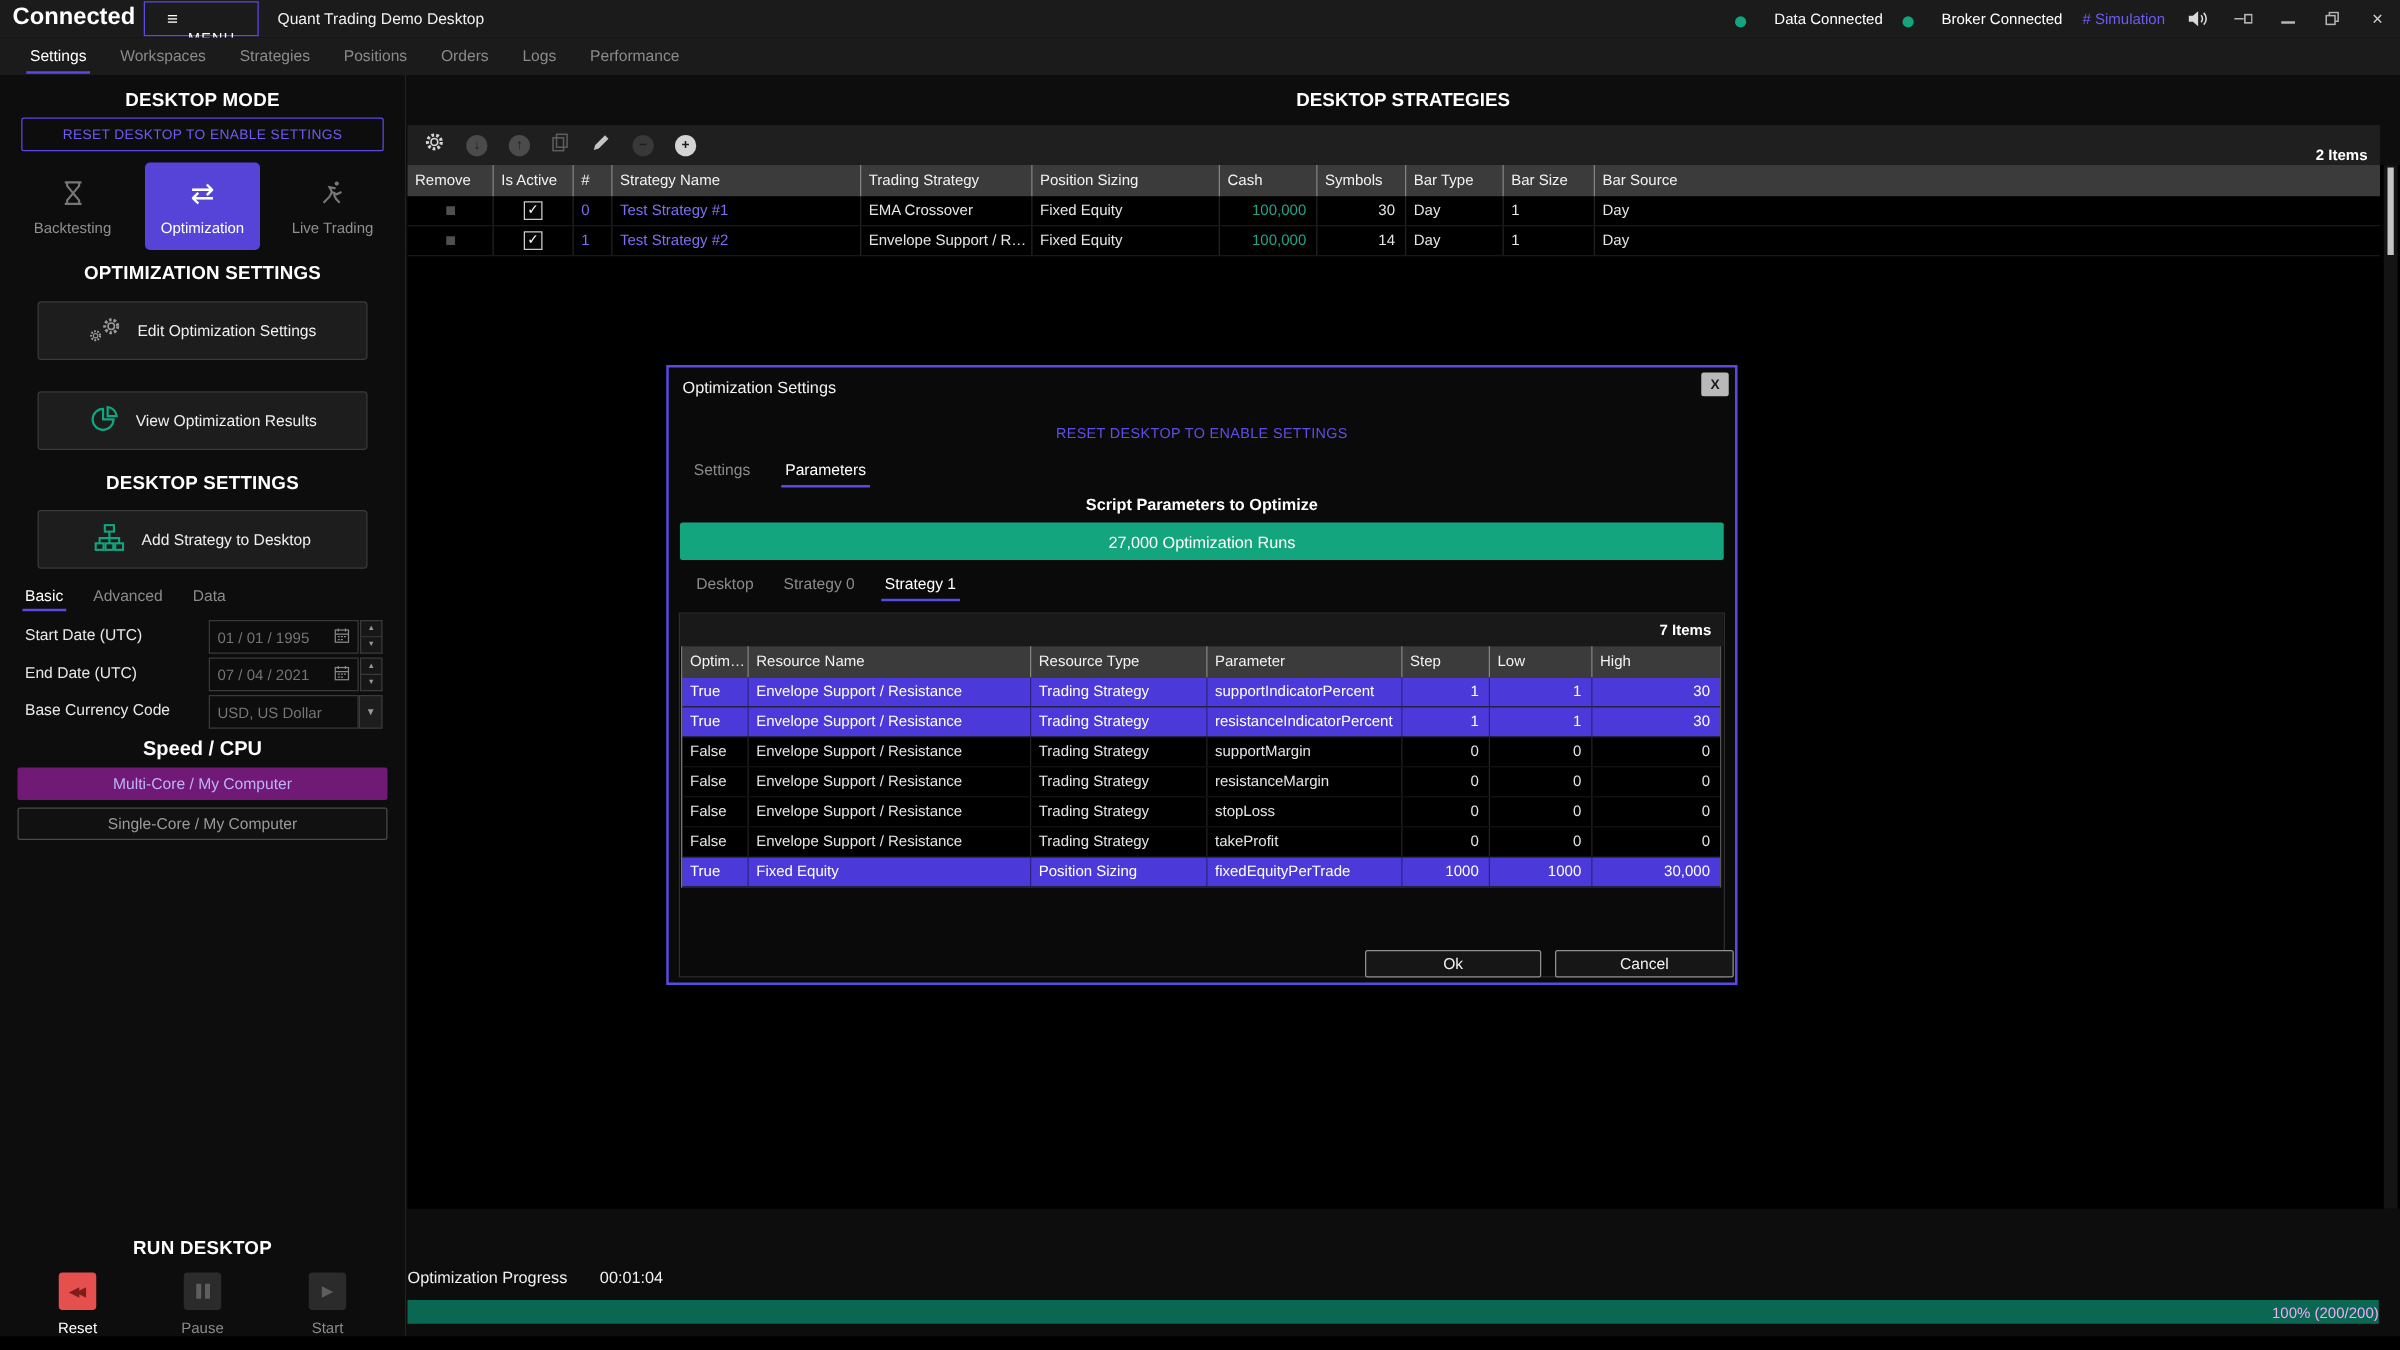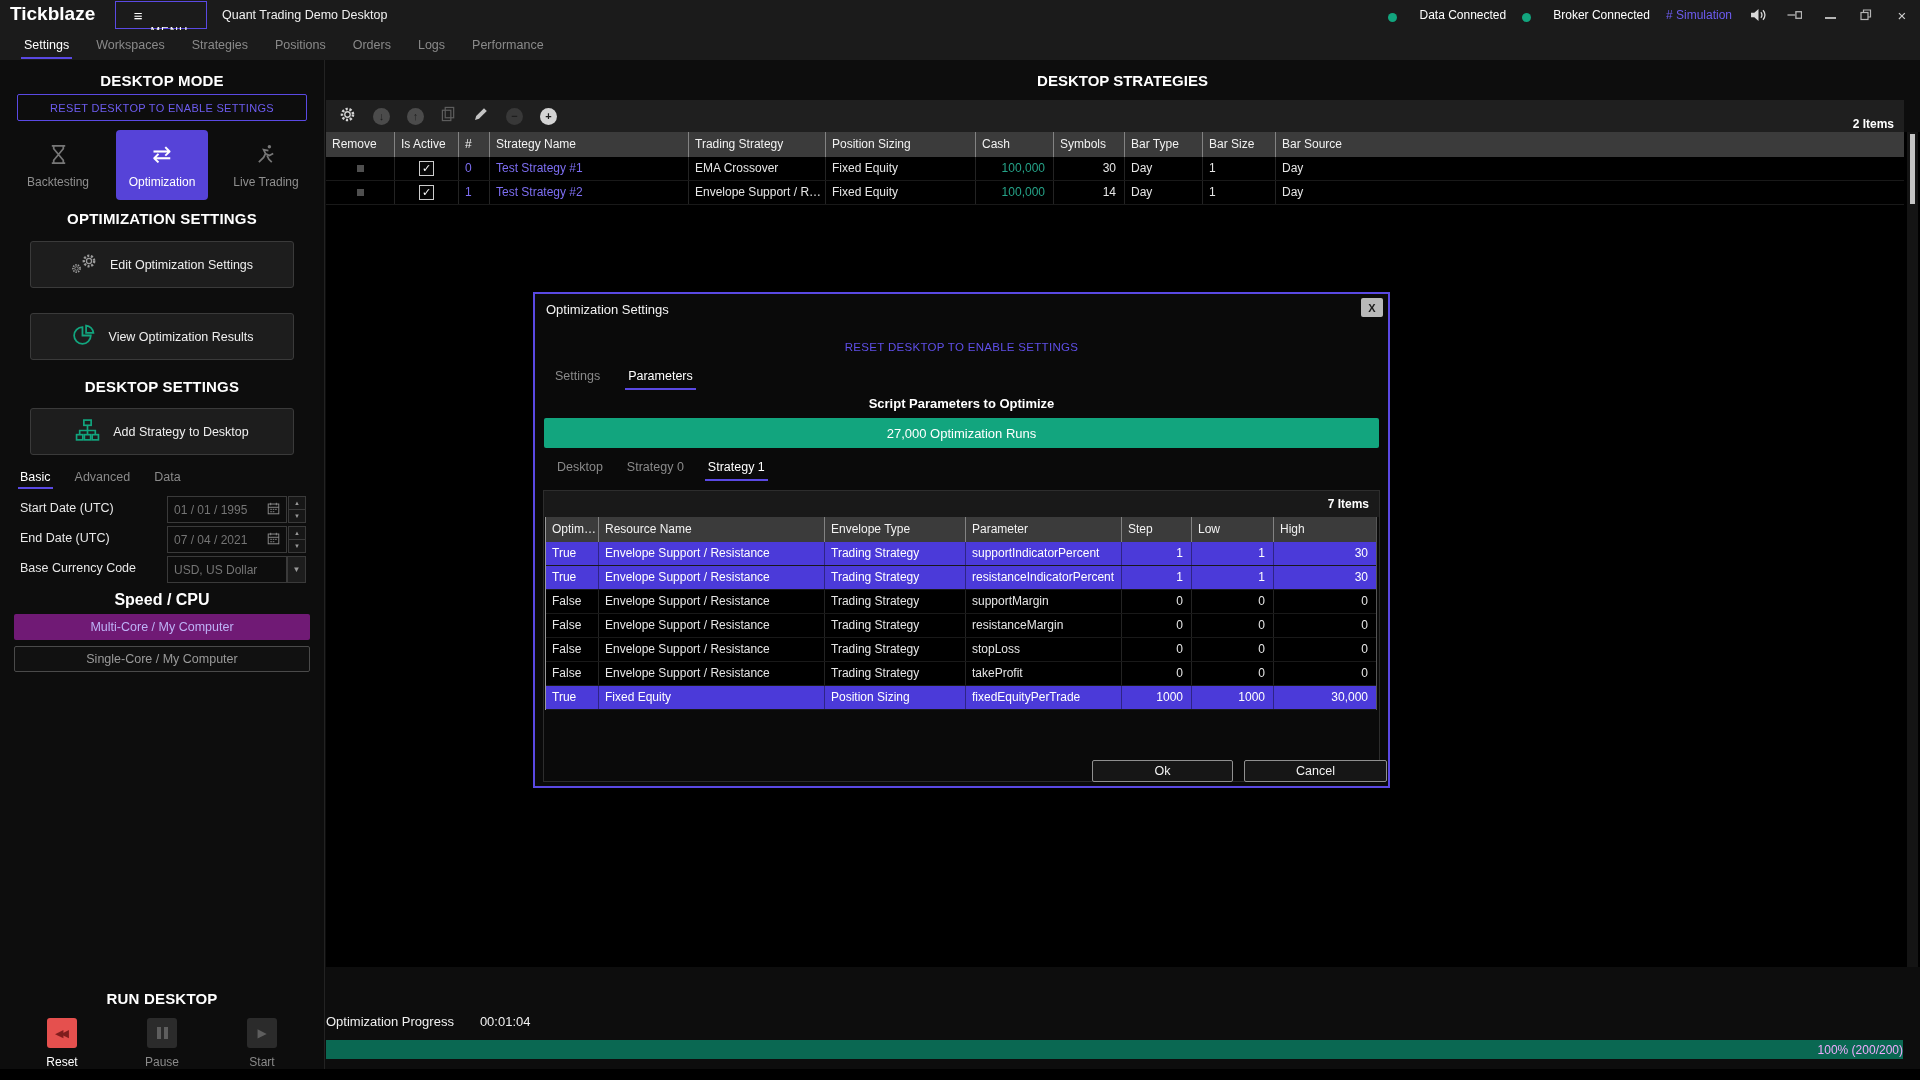--- a/index.html
+++ b/index.html
@@ -138,21 +138,21 @@
   .drow.hl .c{color:#fff;border-left-color:#2e2486;}
   .dlg-btn{position:absolute;top:466px;height:22px;background:#161616;border:1px solid #909090;border-radius:2px;
     display:flex;align-items:center;justify-content:center;font-size:12.5px;color:#f2f2f2;}
   .ok-btn{left:557px;width:141px;}
   .cancel-btn{left:709px;width:143px;}
 </style>
 </head>
 <body>
 
 <div class="titlebar">
-  <div class="brand">Tickblaze</div>
+  <div class="brand">Connected</div>
   <div class="menu-btn">
     <span class="glyph">≡</span>
     <span class="lbl">MENU</span>
   </div>
   <div class="win-title">Quant Trading Demo Desktop</div>
   <div class="tb-right">
     <div class="status">
       <span class="dot"></span>
       <span>Data Connected</span>
     </div>
@@ -478,21 +478,21 @@
 
       <div class="tab on">Strategy 1</div>
     </div>
 
   <div class="dlg-panel">
     <div class="dlg-phead">7 Items</div>
     <div class="dtable">
       <div class="dhead">
         <div class="hc">Optimize</div>
         <div class="hc">Resource Name</div>
-        <div class="hc">Envelope Type</div>
+        <div class="hc">Resource Type</div>
         <div class="hc">Parameter</div>
         <div class="hc">Step</div>
         <div class="hc">Low</div>
         <div class="hc">High</div>
       </div>
       <div>
 
           <div class="drow hl">
             <div class="c">True</div>
             <div class="c">Envelope Support / Resistance</div>

